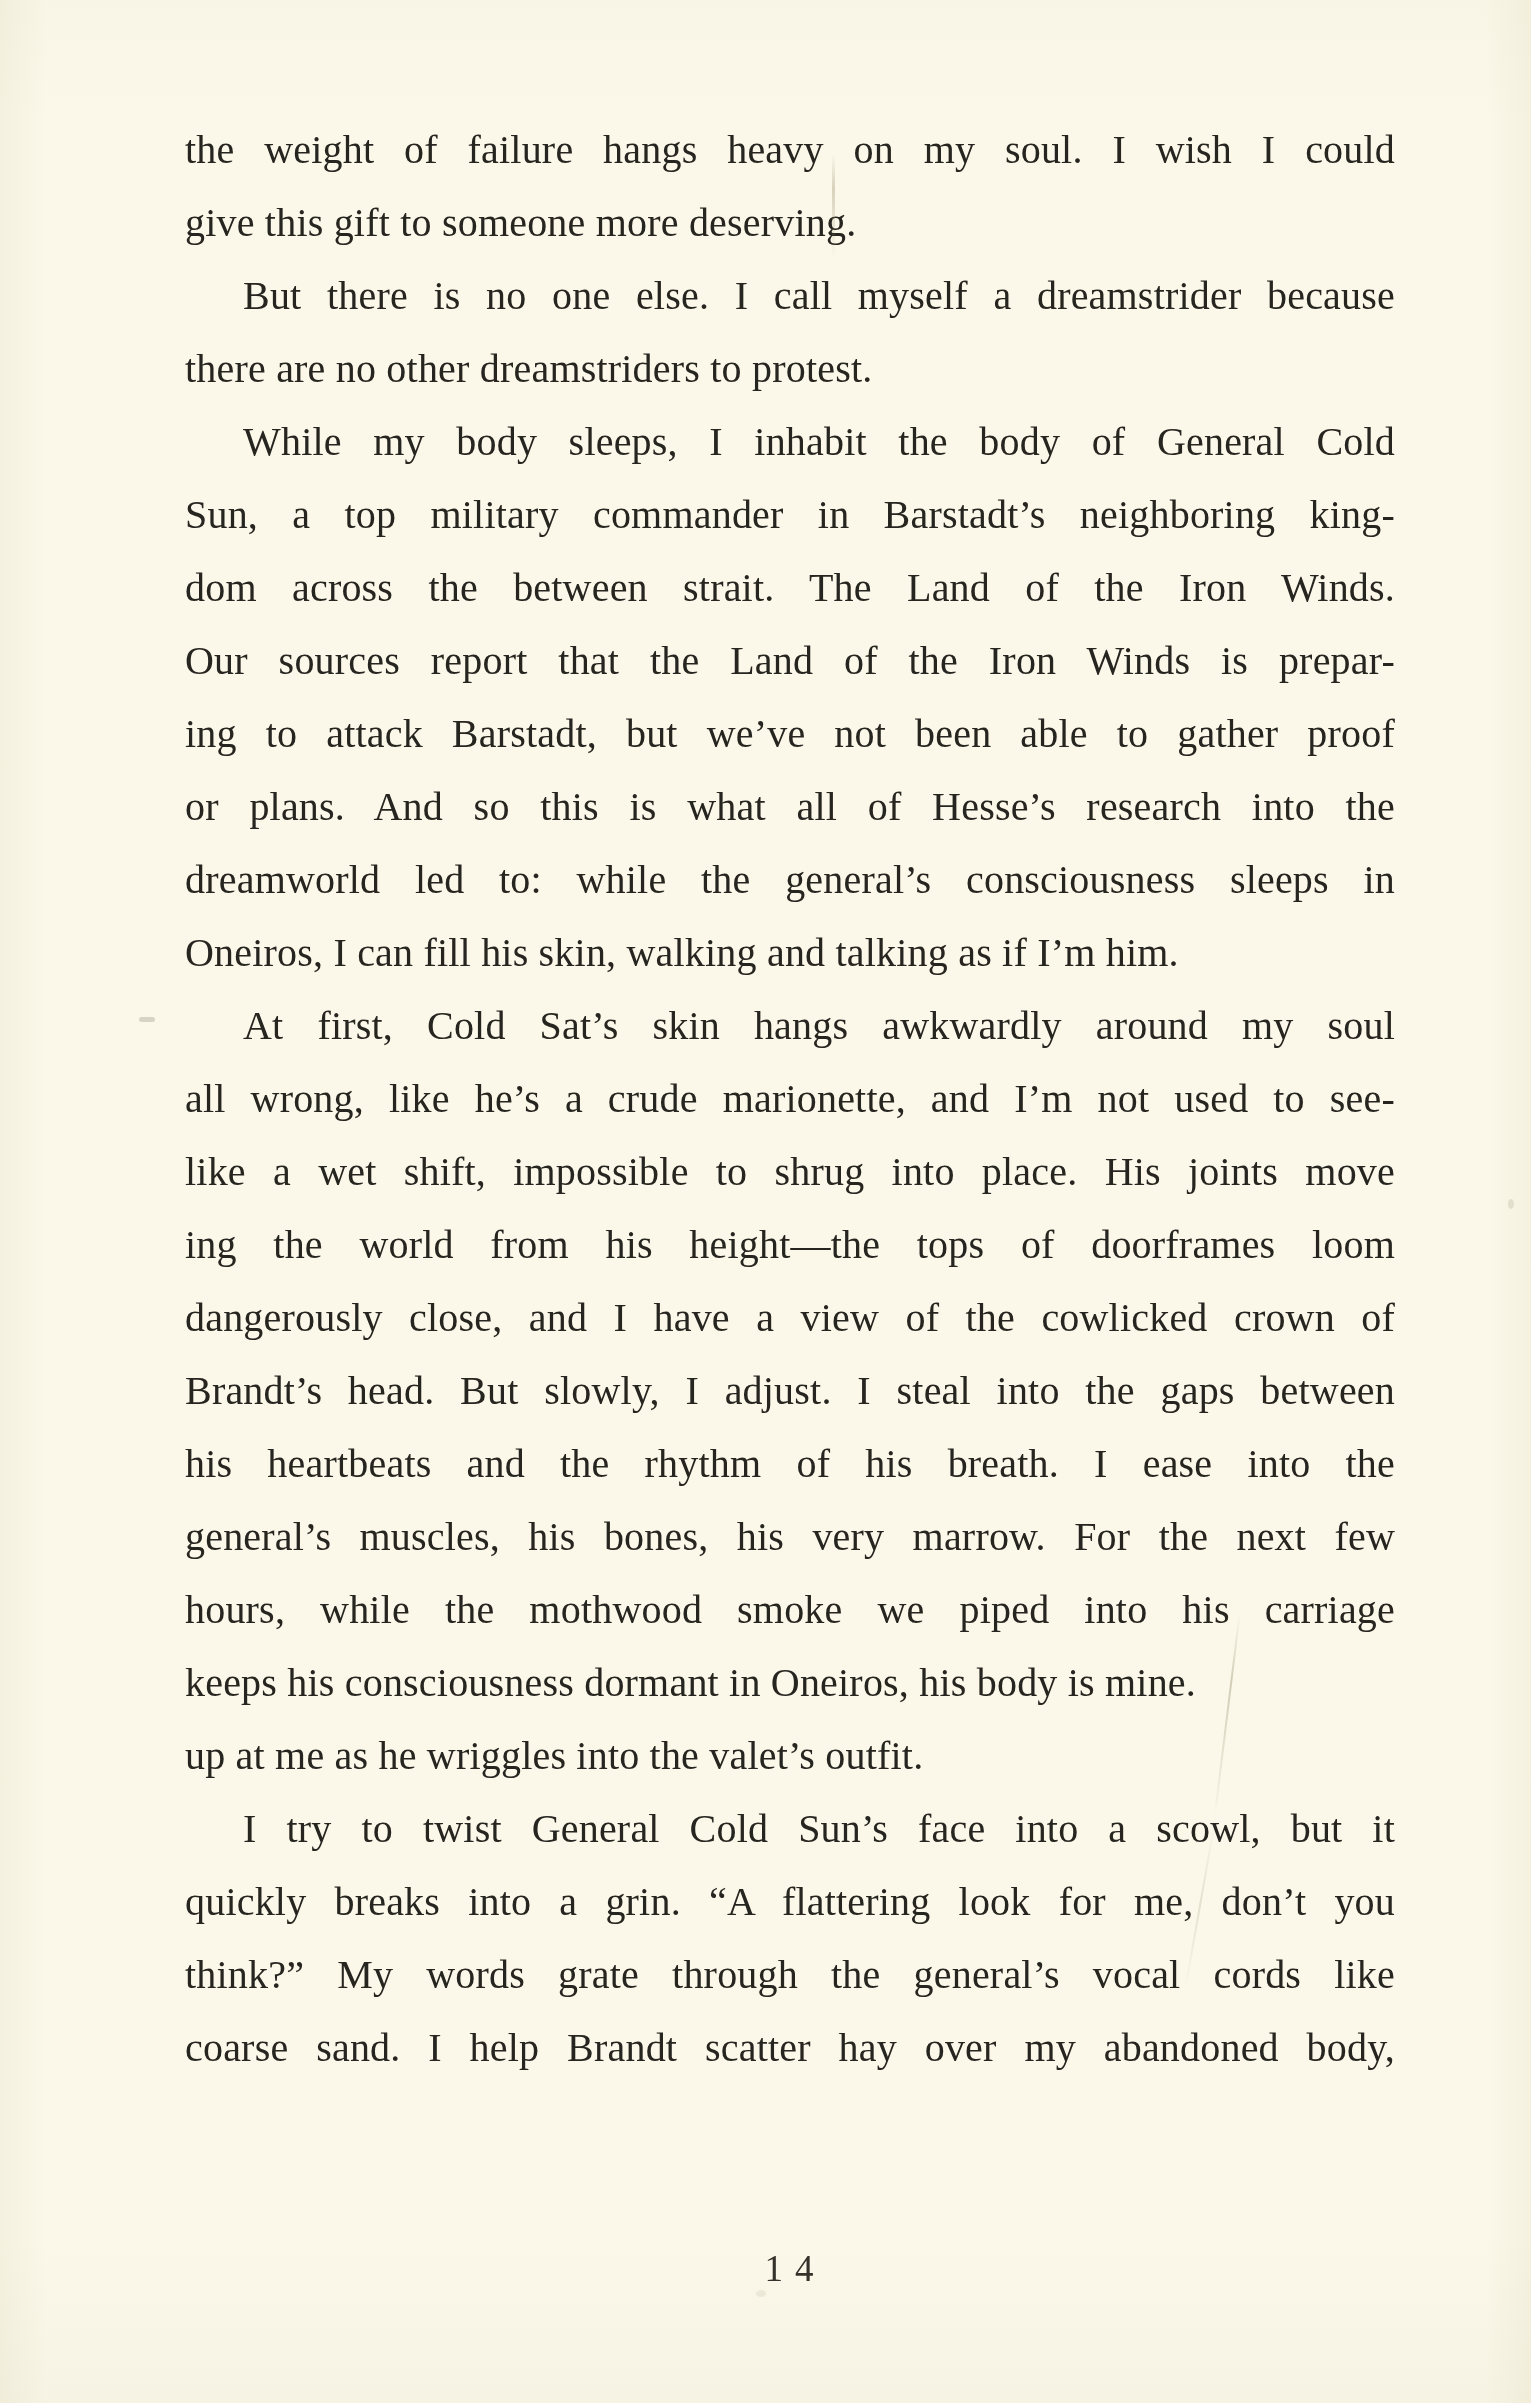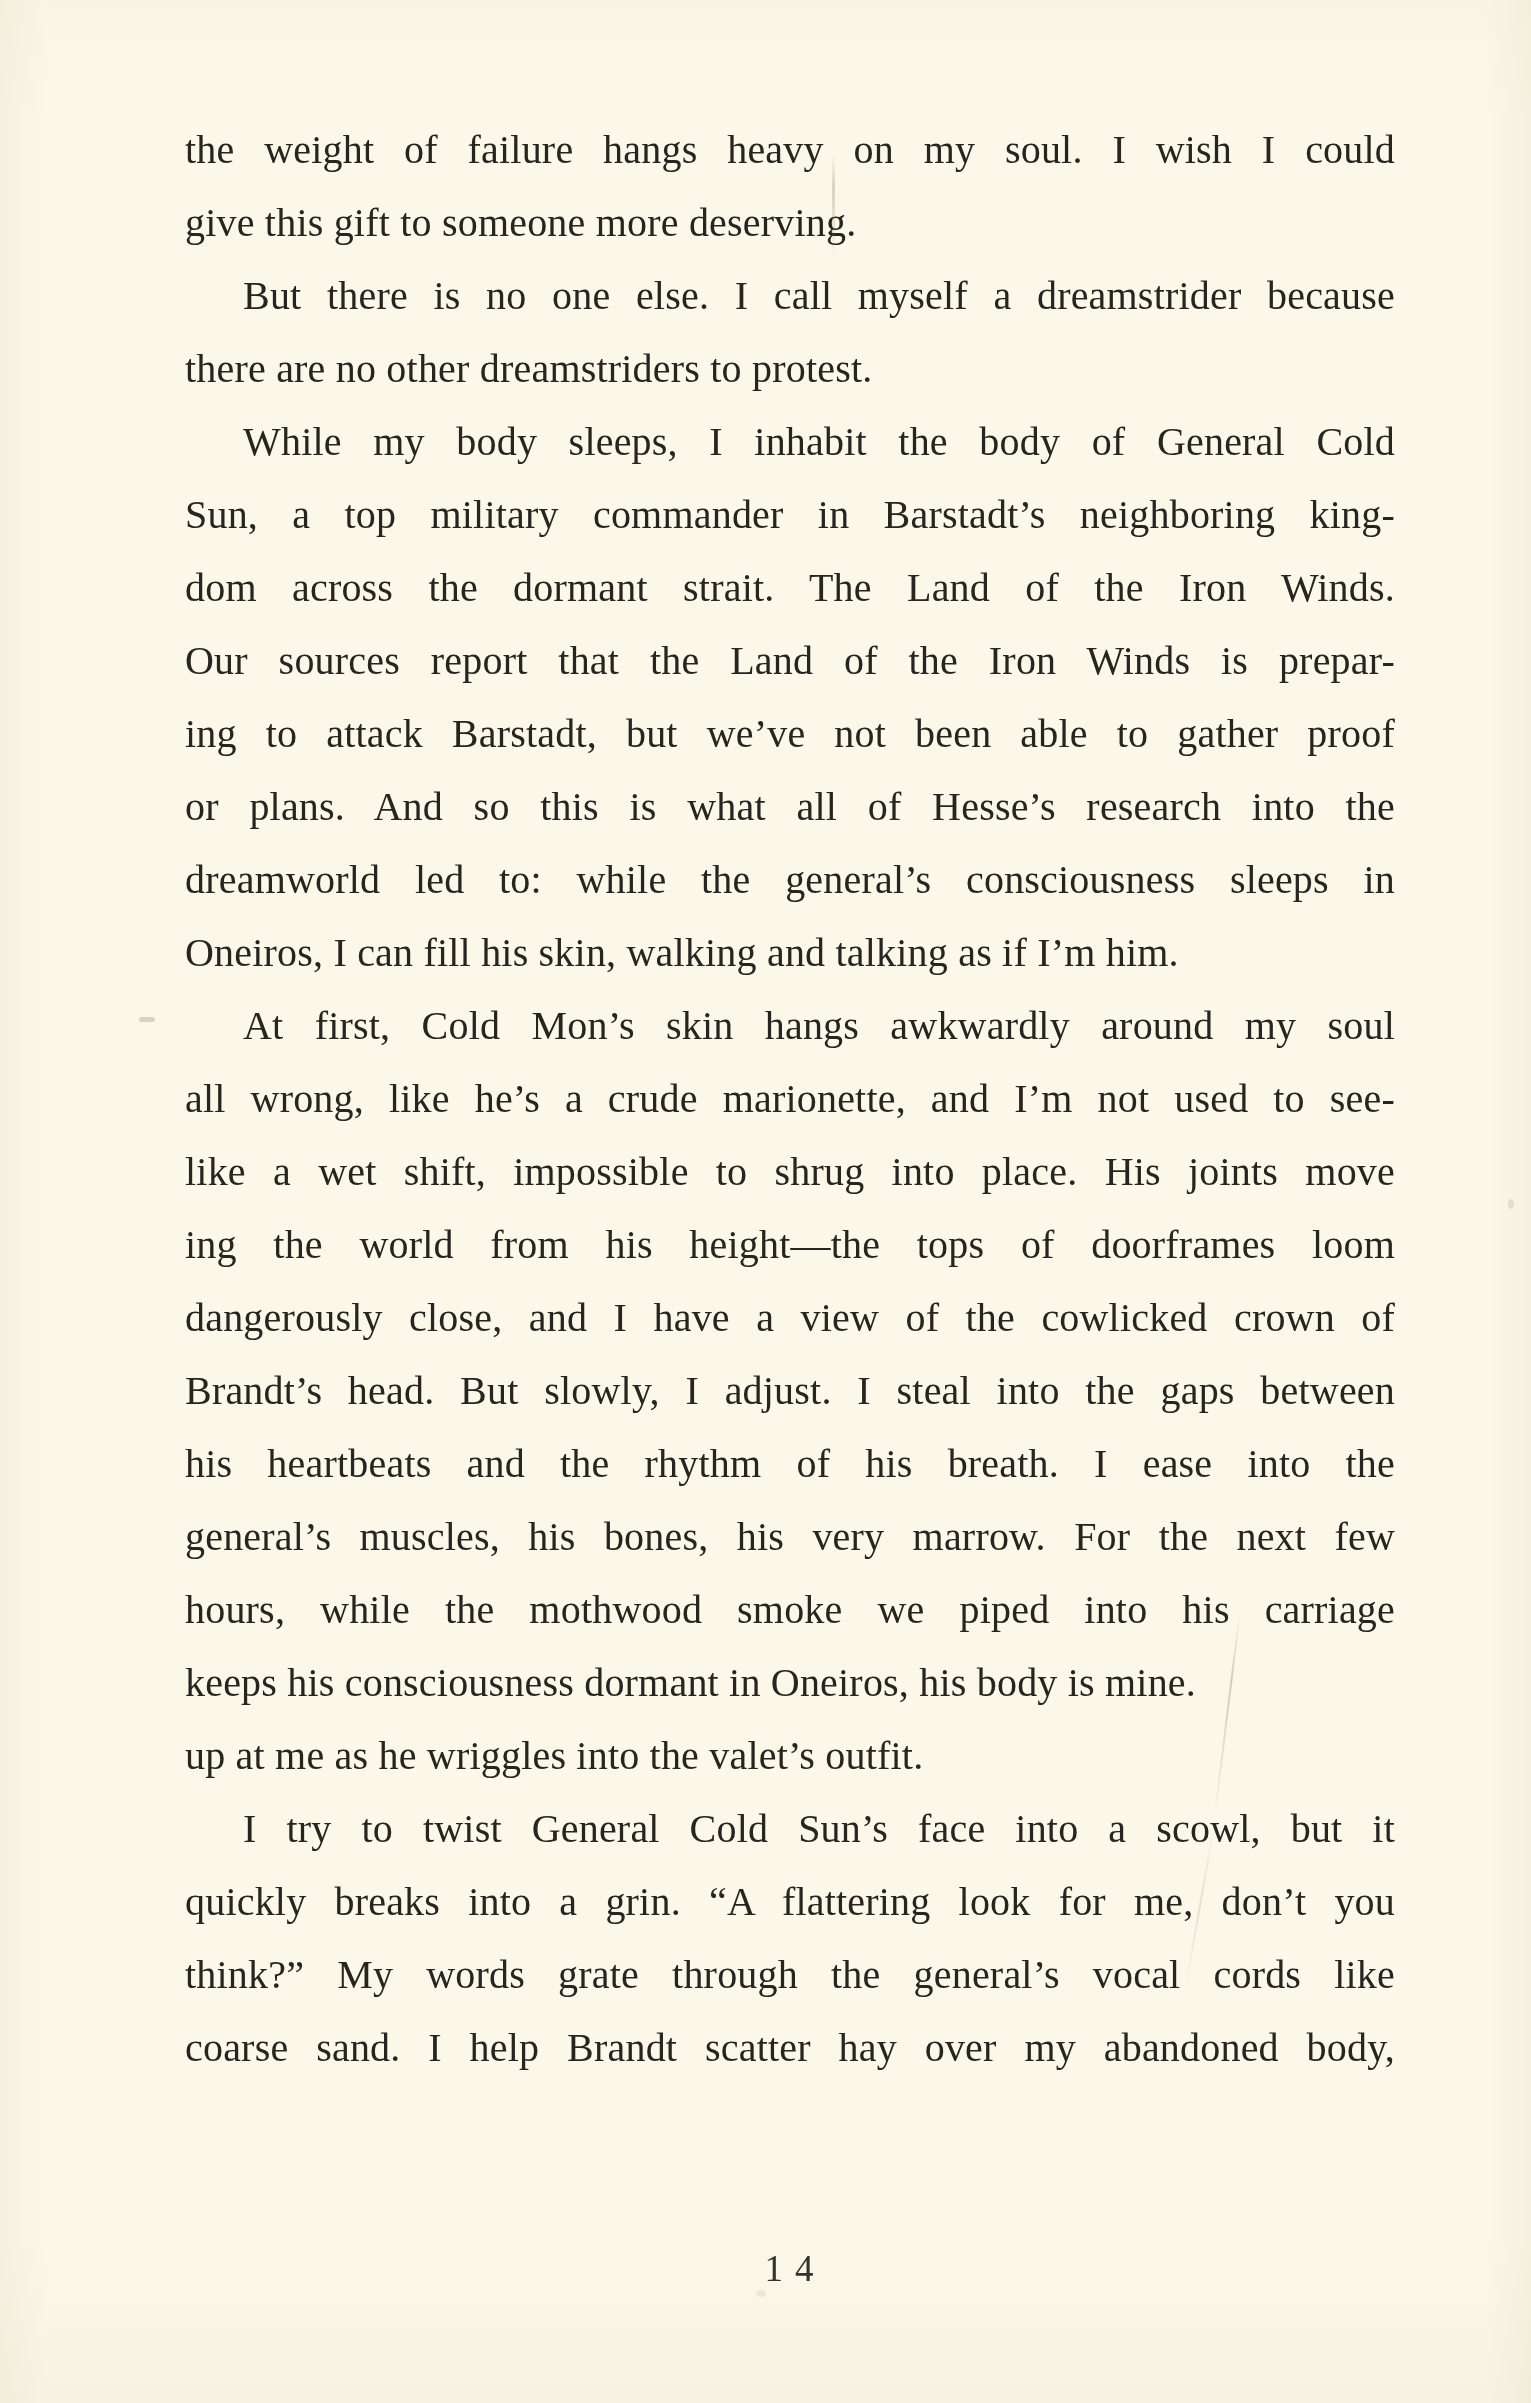--- a/index.html
+++ b/index.html
@@ -84,27 +84,27 @@
 <body>
 
 <div class="page">
   <div class="text-block">
       <div class="line">the weight of failure hangs heavy on my soul. I wish I could</div>
       <div class="line para-end">give this gift to someone more deserving.</div>
       <div class="line indent">But there is no one else. I call myself a dreamstrider because</div>
       <div class="line para-end">there are no other dreamstriders to protest.</div>
       <div class="line indent">While my body sleeps, I inhabit the body of General Cold</div>
       <div class="line">Sun, a top military commander in Barstadt’s neighboring king-</div>
-      <div class="line">dom across the dormant strait. The Land of the Iron Winds.</div>
+      <div class="line">dom across the between strait. The Land of the Iron Winds.</div>
       <div class="line">Our sources report that the Land of the Iron Winds is prepar-</div>
       <div class="line">ing to attack Barstadt, but we’ve not been able to gather proof</div>
       <div class="line">or plans. And so this is what all of Hesse’s research into the</div>
       <div class="line">dreamworld led to: while the general’s consciousness sleeps in</div>
       <div class="line para-end">Oneiros, I can fill his skin, walking and talking as if I’m him.</div>
-      <div class="line indent">At first, Cold Mon’s skin hangs awkwardly around my soul</div>
+      <div class="line indent">At first, Cold Sat’s skin hangs awkwardly around my soul</div>
       <div class="line">all wrong, like he’s a crude marionette, and I’m not used to see-</div>
       <div class="line">like a wet shift, impossible to shrug into place. His joints move</div>
       <div class="line">ing the world from his height—the tops of doorframes loom</div>
       <div class="line">dangerously close, and I have a view of the cowlicked crown of</div>
       <div class="line">Brandt’s head. But slowly, I adjust. I steal into the gaps between</div>
       <div class="line">his heartbeats and the rhythm of his breath. I ease into the</div>
       <div class="line">general’s muscles, his bones, his very marrow. For the next few</div>
       <div class="line">hours, while the mothwood smoke we piped into his carriage</div>
       <div class="line para-end">keeps his consciousness dormant in Oneiros, his body is mine.</div>
       <div class="line para-end">up at me as he wriggles into the valet’s outfit.</div>

